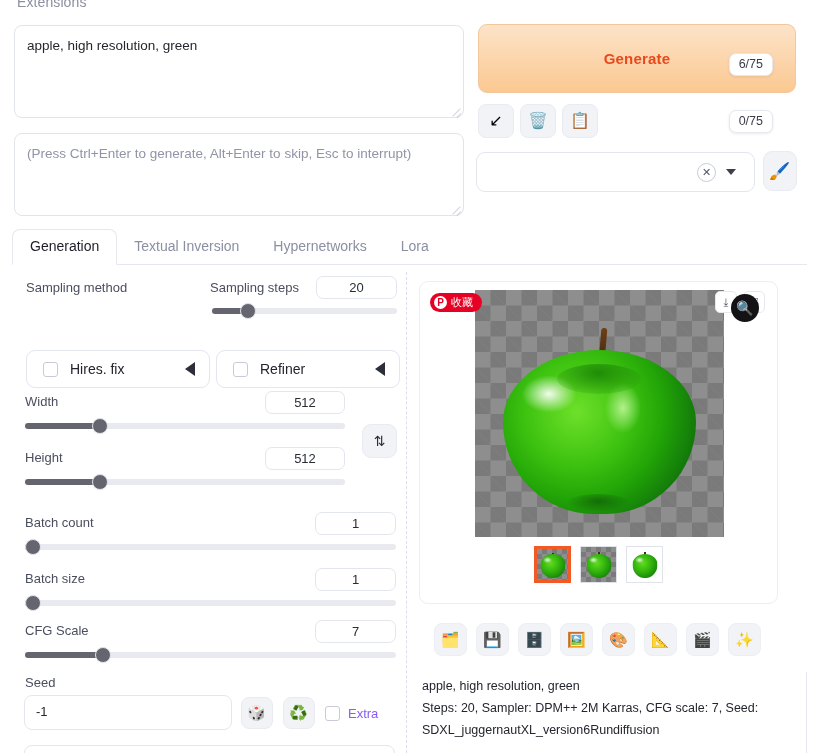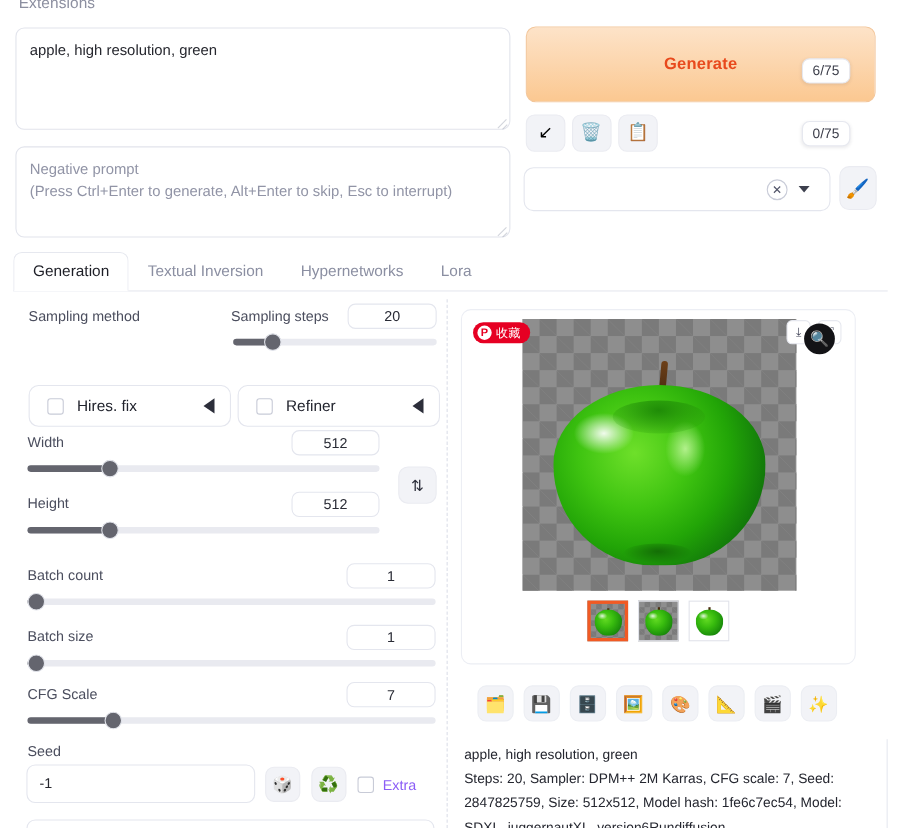--- a/index.html
+++ b/index.html
@@ -479,21 +479,20 @@
 
 <div id="app">
 
   <div class="ext-label">Extensions</div>
 
   <div class="prompt-wrap">
     <div class="ta-box ta-prompt">apple, high resolution, green</div>
     <div class="resize-grip" style="left:440px; top:96px;"></div>
 
     <div class="ta-box ta-negative">
-      <span class="ta-neg-line">Negative prompt</span>
       <span class="ta-neg-line">(Press Ctrl+Enter to generate, Alt+Enter to skip, Esc to interrupt)</span>
     </div>
     <div class="resize-grip" style="left:440px; top:194px;"></div>
   </div>
 
   <div class="counter counter-top">6/75</div>
   <div class="counter counter-neg">0/75</div>
 
   <div class="gen-btn">Generate</div>
 
@@ -629,18 +628,17 @@
     <div class="act-btn">🖼️</div>
     <div class="act-btn">🎨</div>
     <div class="act-btn">📐</div>
     <div class="act-btn">🎬</div>
     <div class="act-btn">✨</div>
   </div>
 
   <div class="geninfo">
     <div>apple, high resolution, green</div>
     <div>Steps: 20, Sampler: DPM++ 2M Karras, CFG scale: 7, Seed:</div>
-    <div>2847825759, Size: 512x512, Model hash: 1fe6c7ec54, Model:</div>
     <div>SDXL_juggernautXL_version6Rundiffusion</div>
   </div>
 
   <div class="right-edge"></div>
 </div>
 
 </body></html>

